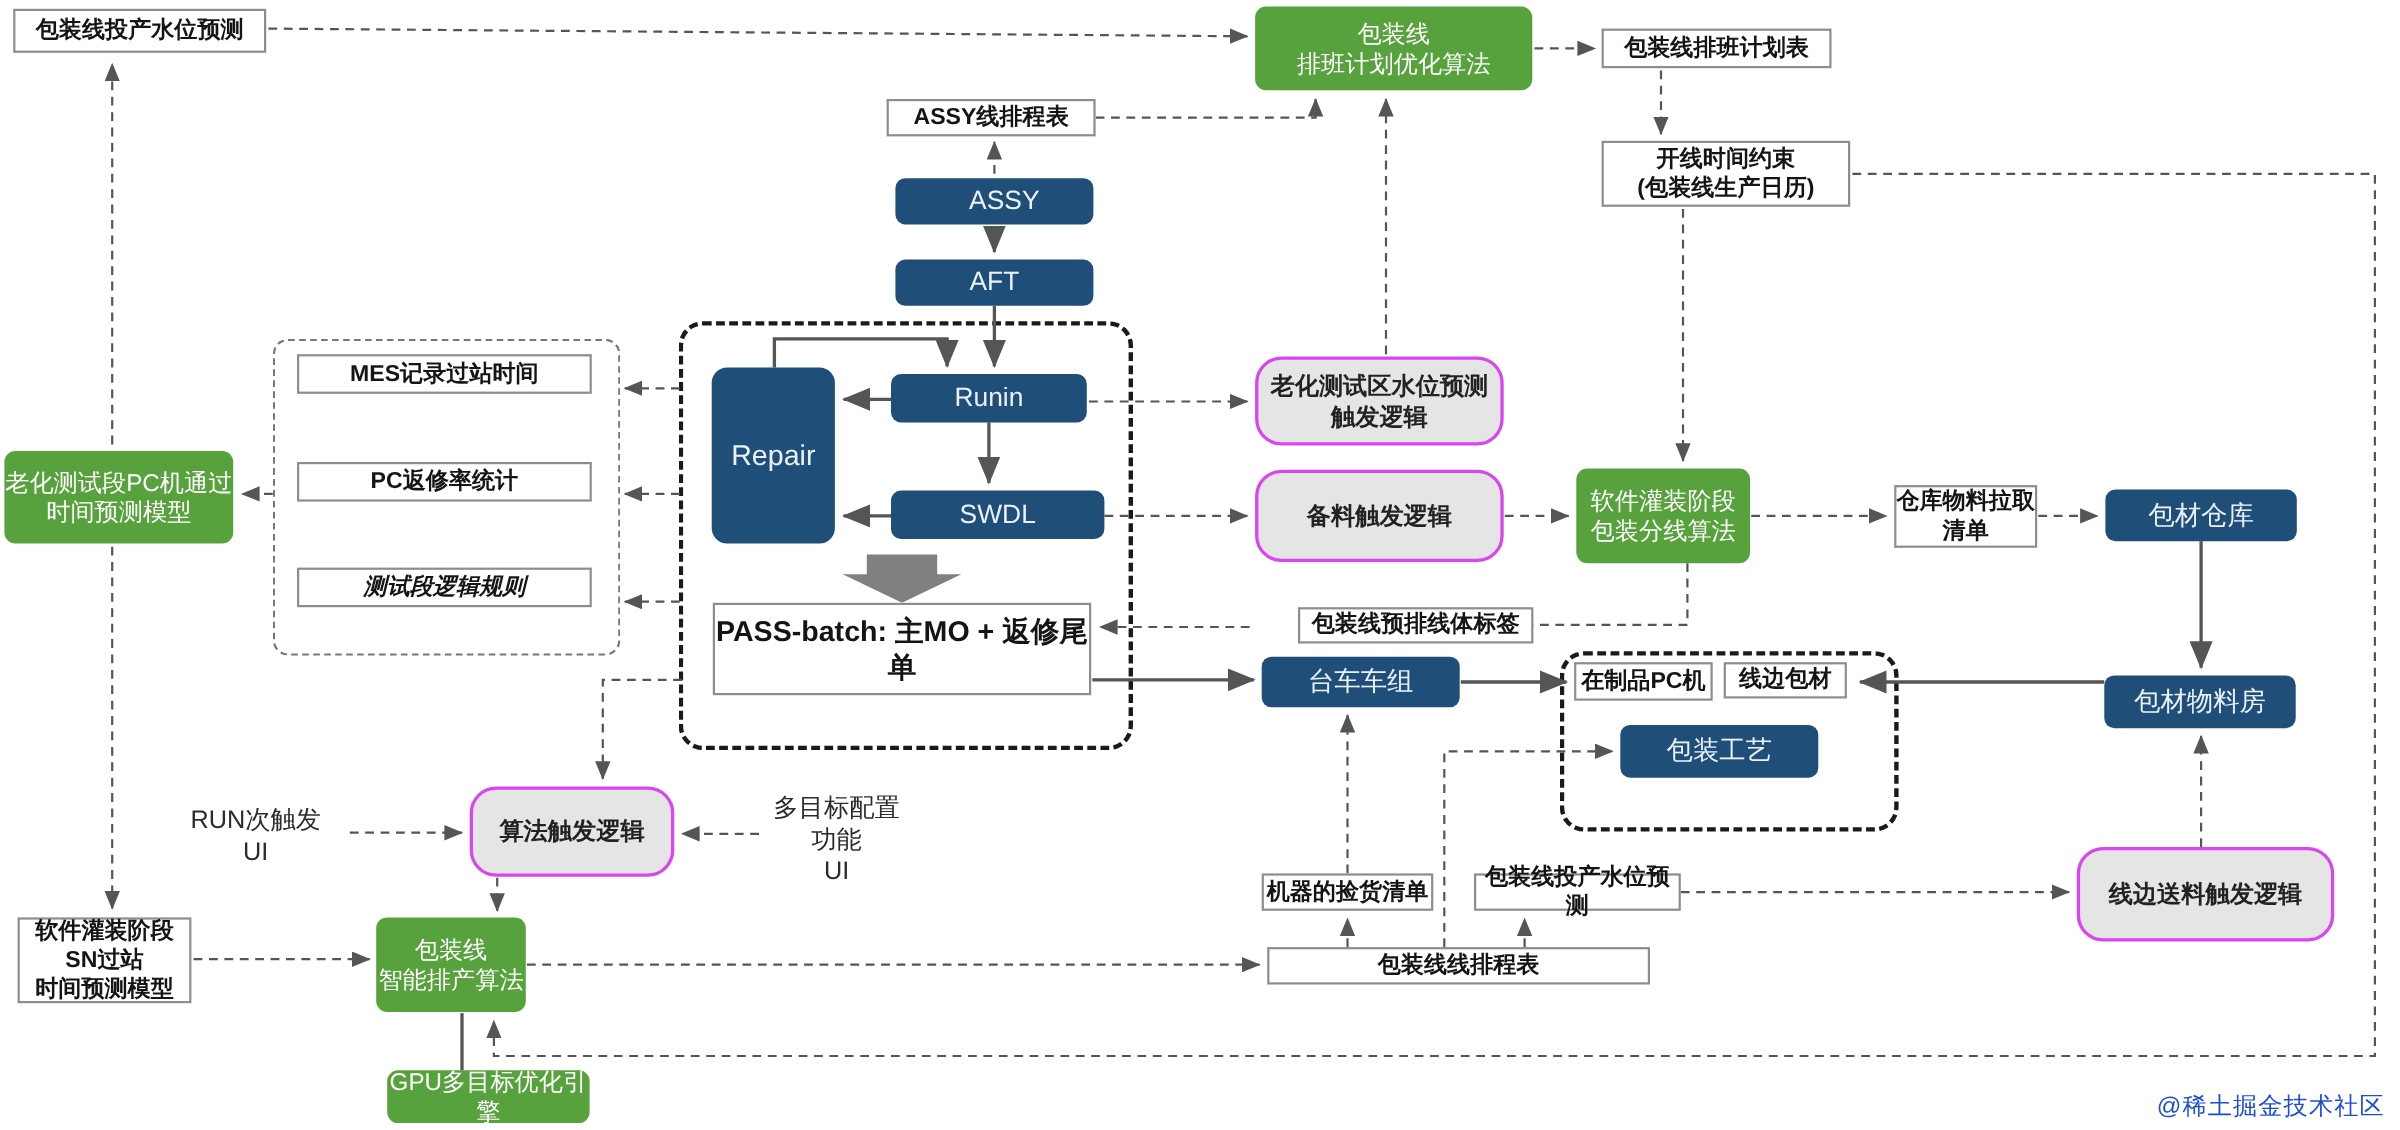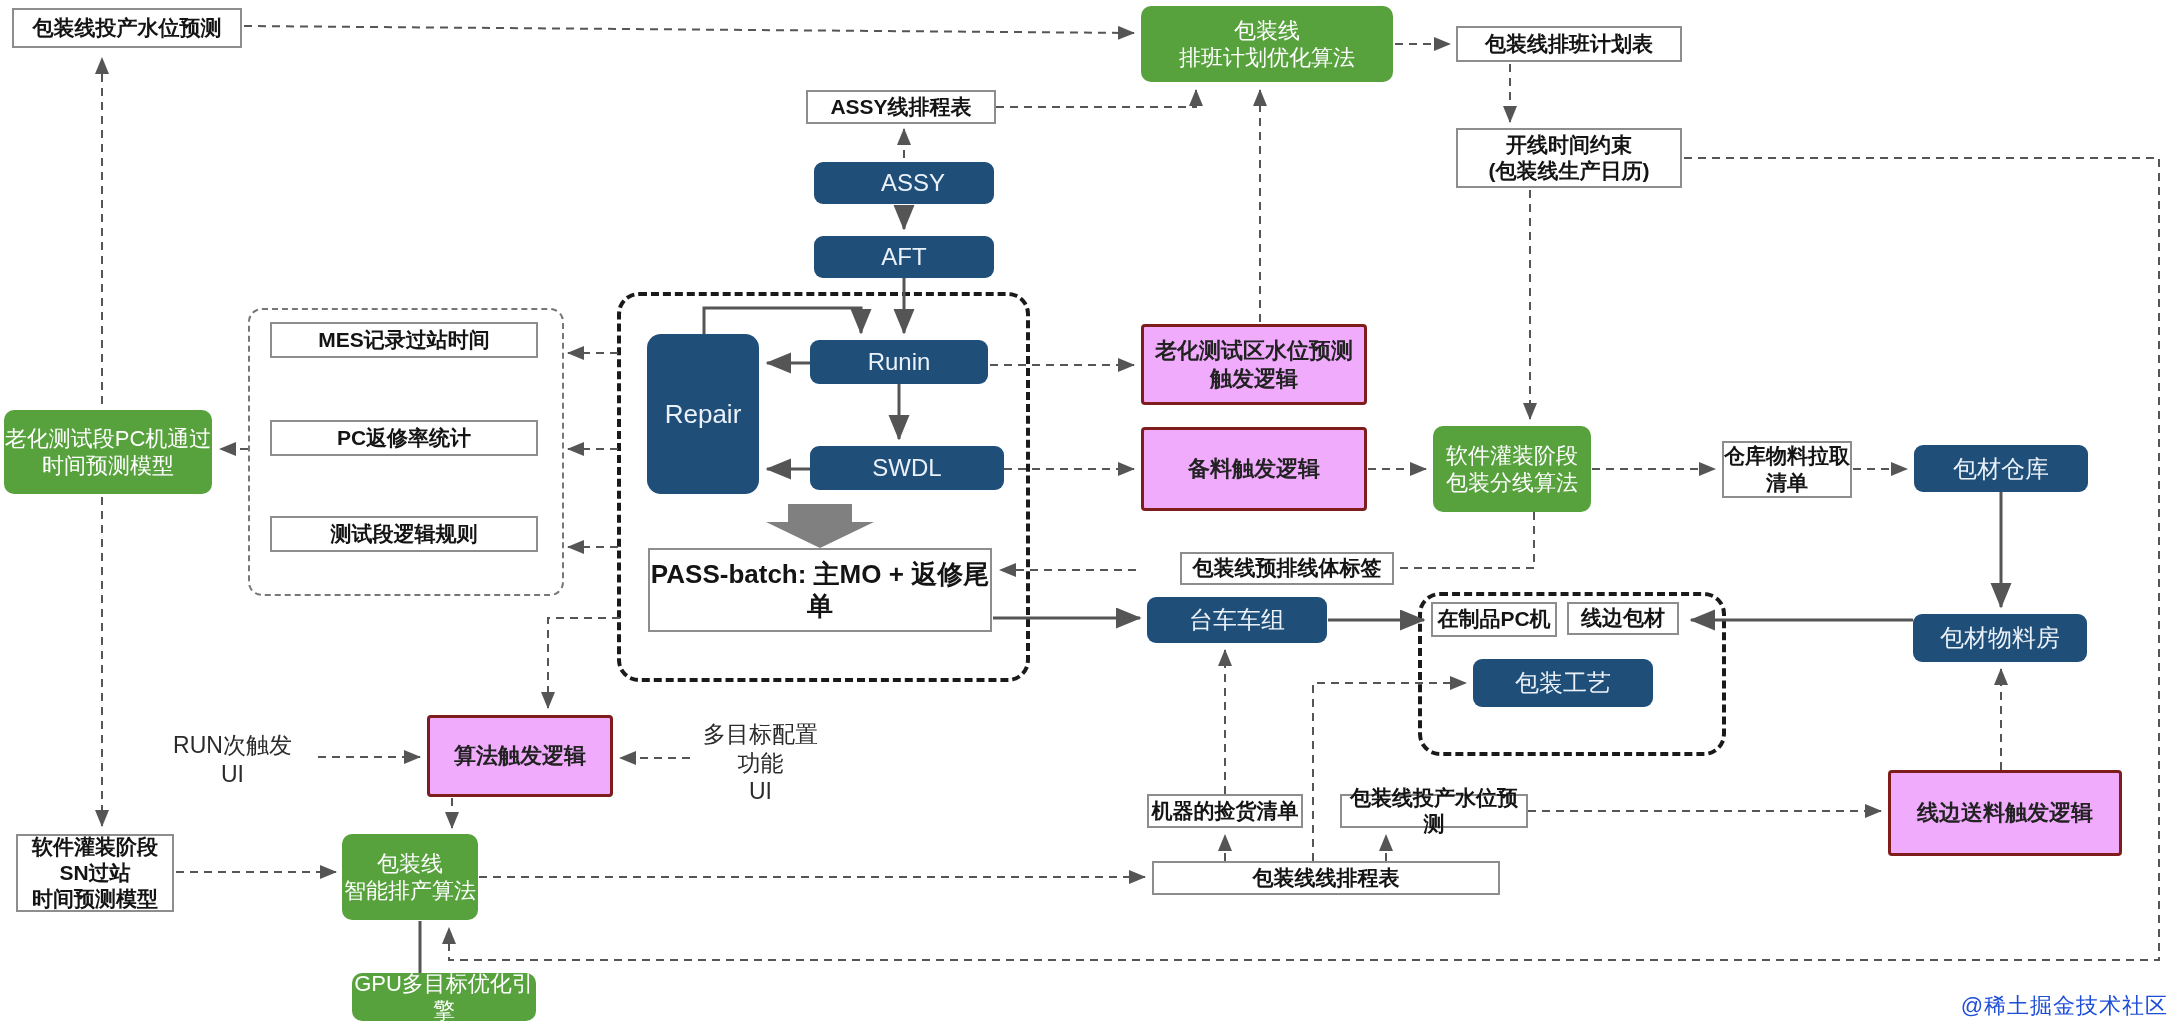--- a/index.html
+++ b/index.html
@@ -13,21 +13,21 @@
   svg.edges{position:absolute;left:0;top:0;z-index:2;}
   .node{
     position:absolute;z-index:3;display:flex;align-items:center;justify-content:center;
     text-align:center;white-space:pre-line;box-sizing:border-box;line-height:1.25;
   }
   .node.plain{background:#ffffff;border:2px solid #8d8d8d;color:#141414;font-weight:bold;font-size:21px;}
   .node.plain.lg{font-size:26px;}
   .node.blue{background:#1F4E79;color:#EAF1F8;border-radius:9px;font-size:24px;font-weight:400;}
   .node.blue.big{border-radius:14px;font-size:26px;}
   .node.green{background:#58A23E;color:#ffffff;border-radius:10px;font-size:22px;font-weight:400;}
-  .node.greenline{background:#f0abfc;border:3px solid #7f1d1d;border-radius:4px;color:#222;font-weight:bold;font-size:22px;}
+  .node.greenline{background:#e5e5e5;border:3px solid #d946ef;border-radius:24px;color:#222;font-weight:bold;font-size:22px;}
   .node.text{background:transparent;border:none;color:#2b2b2b;font-size:23px;font-weight:400;}
   #watermark{
     position:absolute;z-index:4;right:14px;bottom:6px;color:#1d4ed8;
     font-size:22px;letter-spacing:1px;
   }
 </style>
 </head>
 <body>
 
 <div id="canvas">
@@ -92,33 +92,33 @@
       <path d="M2001,492 L2001,607" marker-end="url(#arr)"></path>
       <path d="M420,973 L420,921"></path>
     </g>
     <polygon points="788,504 852,504 852,522 874,522 820,548 766,522 788,522" fill="#808080" stroke="none"></polygon>
   </svg>
 
   <div id="nodes">
       <div class="node plain" style="left: 12px; top: 8px; width: 230px; height: 40px;">包装线投产水位预测</div>
       <div class="node green" style="left: 1141px; top: 6px; width: 252px; height: 76px;">包装线
 排班计划优化算法</div>
-      <div class="node plain" style="left: 1456px; top: 26px; width: 226px; height: 36px;">包装线排班计划表</div>
+      <div class="node plain" style="left: 1456px; top: 26px; width: 209px; height: 36px;">包装线排班计划表</div>
       <div class="node plain" style="left: 806px; top: 90px; width: 190px; height: 34px;">ASSY线排程表</div>
       <div class="node plain" style="left: 1456px; top: 128px; width: 226px; height: 60px;">开线时间约束
 (包装线生产日历)</div>
       <div class="node blue" style="left: 814px; top: 162px; width: 180px; height: 42px; padding-left: 18px;">ASSY</div>
       <div class="node blue" style="left: 814px; top: 236px; width: 180px; height: 42px;">AFT</div>
       <div class="node blue big" style="left: 647px; top: 334px; width: 112px; height: 160px;">Repair</div>
       <div class="node blue" style="left: 810px; top: 340px; width: 178px; height: 44px;">Runin</div>
       <div class="node blue" style="left: 810px; top: 446px; width: 194px; height: 44px;">SWDL</div>
       <div class="node plain lg" style="left: 648px; top: 548px; width: 344px; height: 84px;">PASS-batch: 主MO + 返修尾单</div>
       <div class="node plain" style="left: 270px; top: 322px; width: 268px; height: 36px;">MES记录过站时间</div>
       <div class="node plain" style="left: 270px; top: 420px; width: 268px; height: 36px;">PC返修率统计</div>
-      <div class="node plain" style="left: 270px; top: 516px; width: 268px; height: 36px;">测试段逻辑规则</div>
+      <div class="node plain" style="left: 270px; top: 516px; width: 268px; height: 36px; font-style: italic;">测试段逻辑规则</div>
       <div class="node green" style="left: 4px; top: 410px; width: 208px; height: 84px;">老化测试段PC机通过
 时间预测模型</div>
       <div class="node greenline" style="left: 1141px; top: 324px; width: 226px; height: 81px;">老化测试区水位预测
 触发逻辑</div>
       <div class="node greenline" style="left: 1141px; top: 427px; width: 226px; height: 84px;">备料触发逻辑</div>
       <div class="node green" style="left: 1433px; top: 426px; width: 158px; height: 86px;">软件灌装阶段
 包装分线算法</div>
       <div class="node plain" style="left: 1722px; top: 441px; width: 130px; height: 57px;">仓库物料拉取
 清单</div>
       <div class="node blue" style="left: 1914px; top: 445px; width: 174px; height: 47px;">包材仓库</div>

